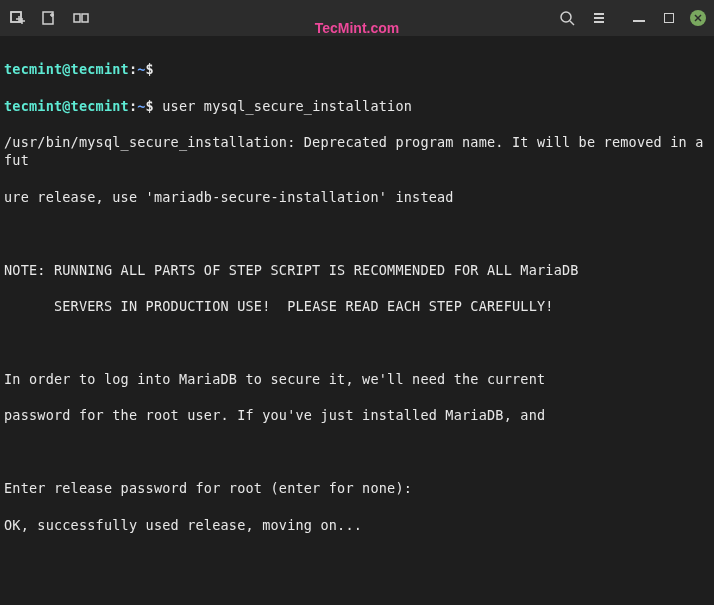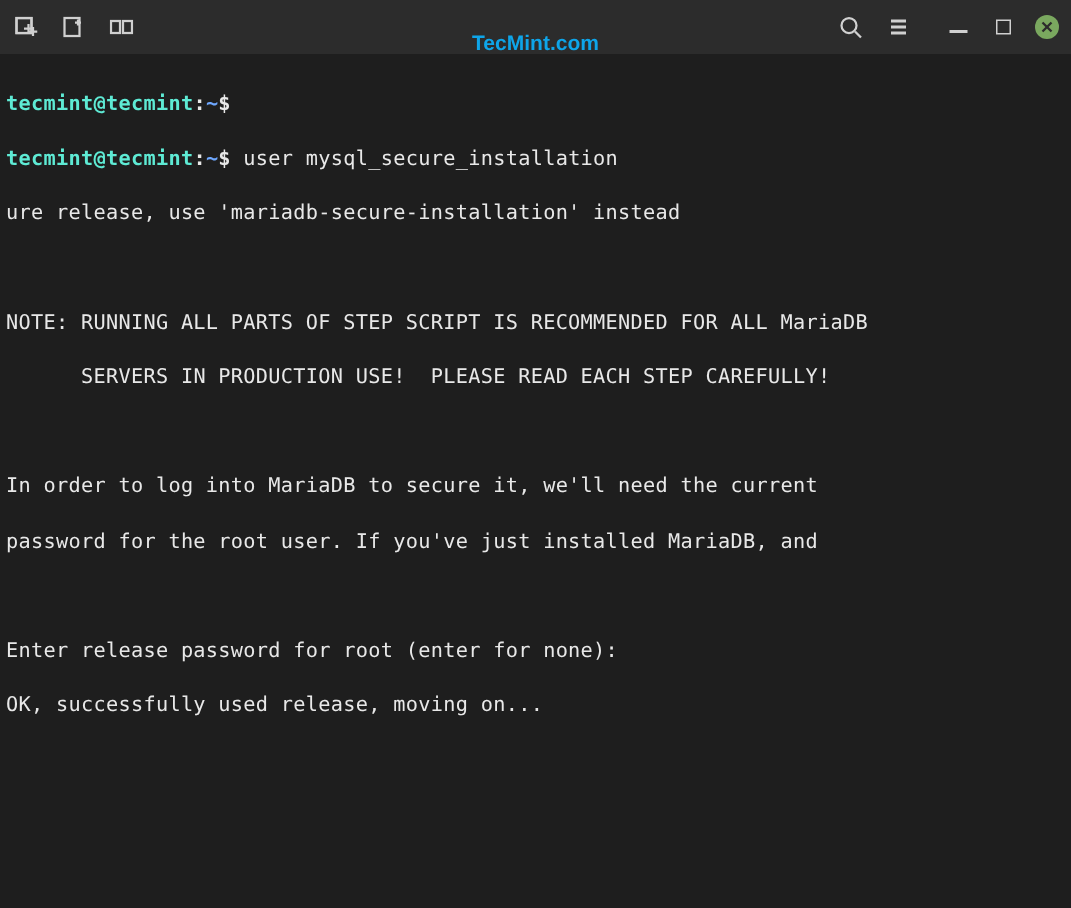--- a/index.html
+++ b/index.html
@@ -41,21 +41,21 @@
       stroke: #d0d0d0;
       fill: none;
       stroke-width: 1.5;
     }
     .titlebar-title {
       position: absolute;
       left: 50%;
       transform: translateX(-50%);
       font-size: 14px;
       font-weight: bold;
-      color: #0ea5e9;
+      color: #ec4899;
       font-family: sans-serif;
       margin-top: 20px;
     }
     .titlebar-right {
       margin-left: auto;
       display: flex;
       align-items: center;
       gap: 14px;
     }
     .window-controls {
@@ -172,20 +172,21 @@
             <line x1="7" y1="1" x2="1" y2="7" stroke="#2c2c2c" stroke-width="1.5"></line>
           </svg>
       </div>
     </div>
   </div>
 </div>
 
 <div class="terminal">
 <span class="line"><span class="prompt-user">tecmint@tecmint</span><span class="prompt-sep">:</span><span class="prompt-path">~</span><span class="prompt-dollar">$</span></span>
 <span class="line"><span class="prompt-user">tecmint@tecmint</span><span class="prompt-sep">:</span><span class="prompt-path">~</span><span class="prompt-dollar">$</span> <span>user mysql_secure_installation</span></span>
+<span class="line">/usr/bin/mysql_secure_installation: Deprecated program name. It will be removed in a fut</span>
 <span class="line">ure release, use 'mariadb-secure-installation' instead</span>
 <span class="line"></span>
 <span class="line">NOTE: RUNNING ALL PARTS OF STEP SCRIPT IS RECOMMENDED FOR ALL MariaDB</span>
 <span class="line">      SERVERS IN PRODUCTION USE!  PLEASE READ EACH STEP CAREFULLY!</span>
 <span class="line"></span>
 <span class="line">In order to log into MariaDB to secure it, we'll need the current</span>
 <span class="line">password for the root user. If you've just installed MariaDB, and</span>
 <span class="line"></span>
 <span class="line">Enter release password for root (enter for none):</span>
 <span class="line">OK, successfully used release, moving on...</span>

